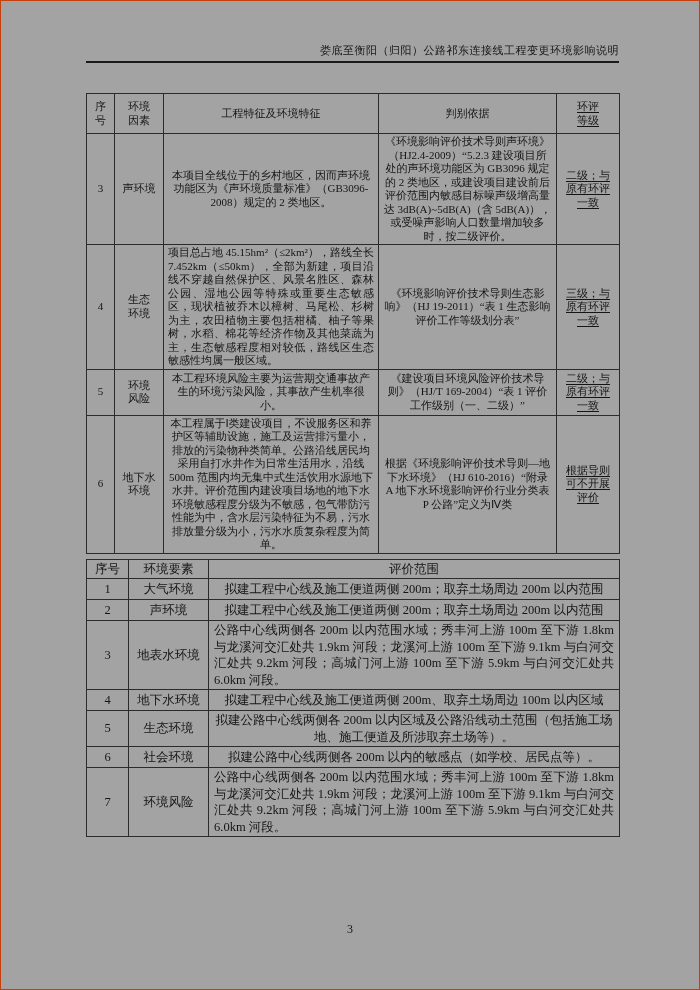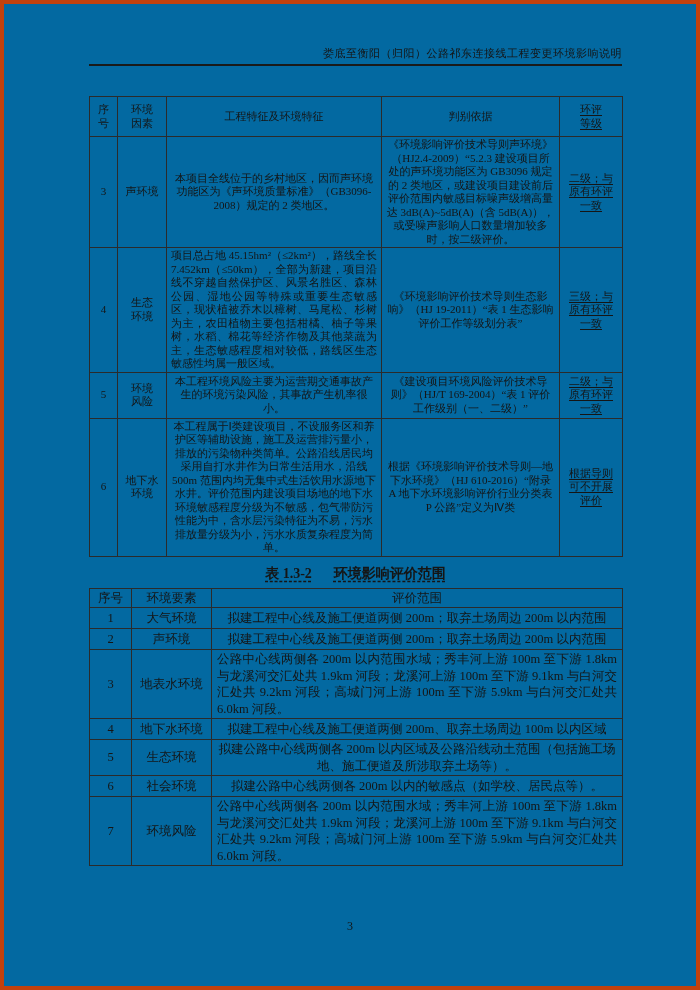--- a/index.html
+++ b/index.html
@@ -1,21 +1,21 @@
 <!DOCTYPE html>
 <html><head>
 <meta charset="utf-8">
 <style>
   * { margin:0; padding:0; box-sizing:border-box; }
   html,body { background:#e9e9e9; }
   .page {
     position:relative; width:700px; height:990px; margin:0 auto;
-    background:#0369a1; color:#151515;
+    background:#a3a3a3; color:#151515;
     font-family:"Liberation Serif","DejaVu Serif",serif;
-    overflow:hidden; border:4px solid #c2410c;padding-left:14px;
+    overflow:hidden; border:1px solid #c2410c;padding-left:14px;
   }
   .content { position:absolute; left:85px; top:0; width:533px; }
   .page-header {
     padding-top:42px; text-align:right; font-size:11px; letter-spacing:.5px;
     border-bottom:2px solid #1a1a1a; padding-bottom:3px;
   }
   table { border-collapse:collapse; width:100%; table-layout:fixed; }
   th, td { border:1px solid #2b2b2b; vertical-align:middle; padding:1px 4px; font-weight:normal; }
   
   .t1 { margin-top:30px; font-size:11px; line-height:13.5px; }
@@ -109,23 +109,20 @@
 环境</td>
           <td>本工程属于Ⅰ类建设项目，不设服务区和养护区等辅助设施，施工及运营排污量小，排放的污染物种类简单。公路沿线居民均采用自打水井作为日常生活用水，沿线 500m 范围内均无集中式生活饮用水源地下水井。评价范围内建设项目场地的地下水环境敏感程度分级为不敏感，包气带防污性能为中，含水层污染特征为不易，污水排放量分级为小，污水水质复杂程度为简单。</td>
           <td>根据《环境影响评价技术导则—地下水环境》（HJ 610-2016）“附录 A  地下水环境影响评价行业分类表  P 公路”定义为Ⅳ类</td>
           <td><span class="rev">根据导则可不开展评价</span></td>
         </tr>
       </tbody>
     </table>
 
 
 
-    <div class="caption">
-      <span class="cap-ul">表 1.3-2</span><span class="cap-gap"></span><span class="cap-ul">环境影响评价范围</span>
-    </div>
 
     <table class="t2">
       <colgroup>
         <col class="c-no">
           <col class="c-ele">
           <col class="c-scope">
       </colgroup>
       <tbody>
         <tr>
           <th>序号</th>

